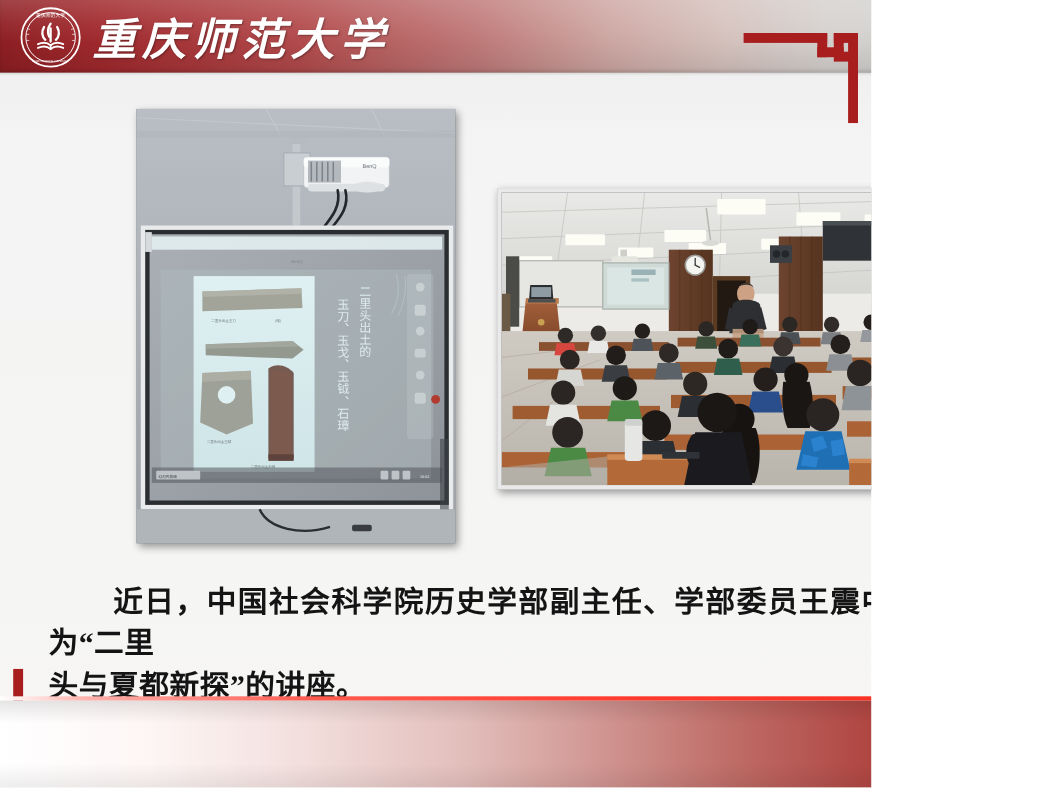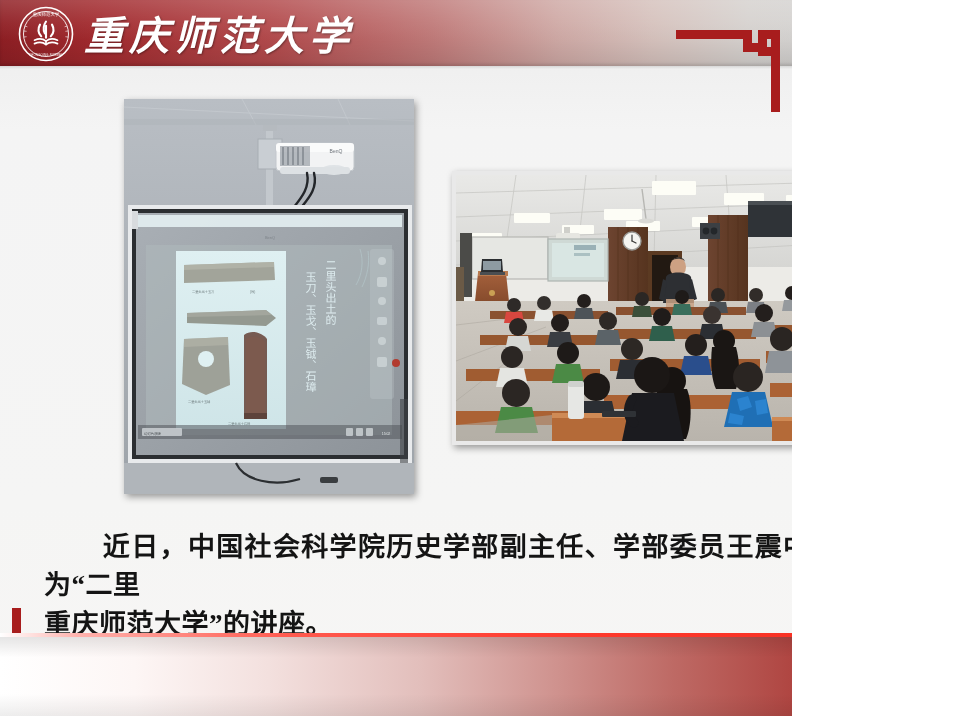--- a/index.html
+++ b/index.html
@@ -674,21 +674,21 @@
 
         <rect x="316" y="244" width="99" height="22" fill="#b46a38"></rect>
         <rect x="316" y="242" width="99" height="4" fill="#cf8a55"></rect>
       </g>
 
       <path d="M0 250 L96 240 L96 266 L0 266 Z" fill="#b0aba3" opacity="0.55"></path>
     </svg>
   </div>
 
   <div class="body-text">
-    <span class="indent"></span><span>近日，中国社会科学院历史学部副主任、学部委员王震中教授作题为“二里</span><br><span>重庆师范大学”的讲座。</span>
+    <span class="indent"></span><span>近日，中国社会科学院历史学部副主任、学部委员王震中教授作题为“二里</span><br><span>头与夏都新探”的讲座。</span>
   </div>
 
   <div class="footer-rule"></div>
   <div class="footer-band"></div>
   <div class="footer-shade"></div>
   <div class="slide-bottom-edge"></div>
 
 </div>
 
 </body></html>

